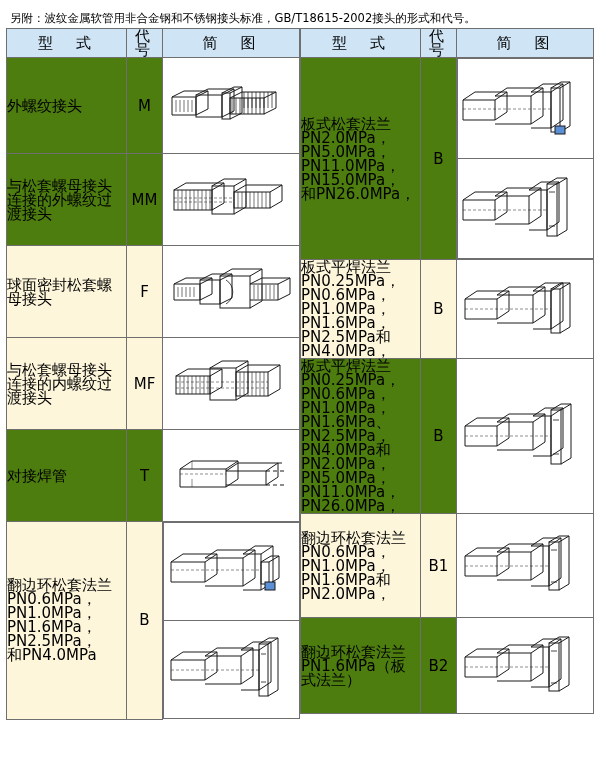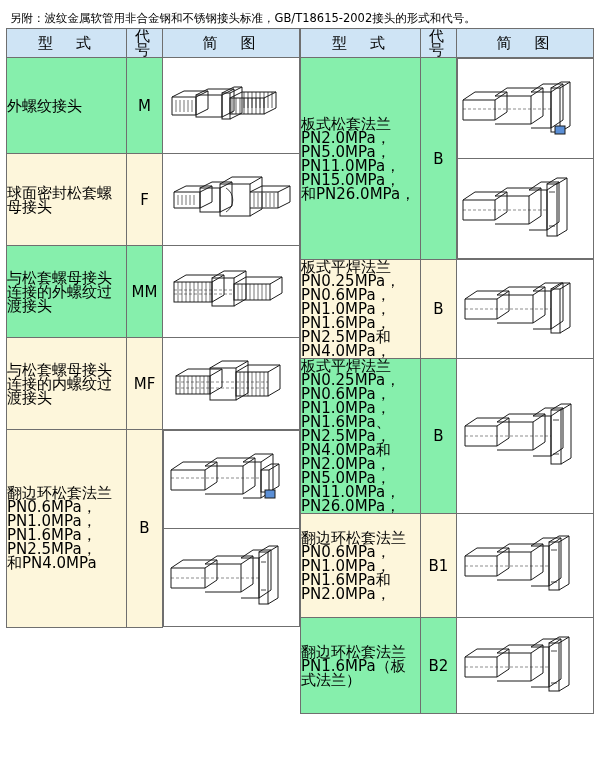--- a/index.html
+++ b/index.html
@@ -57,21 +57,21 @@
     text-align:center;
     vertical-align:middle;
     font-size:11px;
   }
   td.fig{
     text-align:center;
     vertical-align:middle;
     background:#ffffff;
   }
   .yellow{background:#fdf6db;}
-  .white{background:#86efac;}
+  .white{background:#4d7c0f;}
   .fig svg{display:block;margin:0 auto;}
 </style>
 </head>
 <body>
 
 <div class="page">
 
   <div class="title">另附：波纹金属软管用非合金钢和不锈钢接头标准，GB/T18615-2002接头的形式和代号。</div>
 
   <table class="main">
@@ -116,20 +116,47 @@
                         <path d="M66 31 L66 47 M70 31 L70 47 M74 31 L74 47 M78 31 L78 47 M82 31 L82 47 M86 31 L86 47 M90 31 L90 47 M94 31 L94 47"></path>
                         <path d="M78 25 L78 41 M82 25 L82 41 M86 25 L86 41 M90 25 L90 41 M94 25 L94 41 M98 25 L98 41 M102 25 L102 41 M106 25 L106 41"></path>
                       </g>
                       <path d="M10 33 L10 45 M14 33 L14 45 M18 33 L18 45 M22 33 L22 45 M26 33 L26 45" stroke-width="0.6"></path>
                     </g>
                   </svg>
                 </td>
               </tr>
 
               <tr style="height:92px">
+                <td class="label white">与松套螺母接头连接的外螺纹过渡接头</td>
+                <td class="code white">MM</td>
+                <td class="fig">
+                  <svg width="130" height="76" viewBox="0 0 130 76">
+                    <g fill="none" stroke="#1a1a1a" stroke-width="1">
+                      <rect x="8" y="28" width="38" height="20"></rect>
+                      <path d="M8 28 L20 21 L58 21 L46 28"></path>
+                      <path d="M58 21 L58 41 L46 48"></path>
+                      <g stroke-width="0.6">
+                          <path d="M12 28 L12 48 M16 28 L16 48 M20 28 L20 48 M24 28 L24 48 M28 28 L28 48 M32 28 L32 48 M36 28 L36 48 M40 28 L40 48 M44 28 L44 48"></path>
+                        </g>
+                      <rect x="46" y="24" width="22" height="28"></rect>
+                      <path d="M46 24 L58 17 L80 17 L68 24"></path>
+                      <path d="M80 17 L80 45 L68 52"></path>
+                      <rect x="68" y="30" width="36" height="16"></rect>
+                      <path d="M68 30 L80 23 L116 23 L104 30"></path>
+                      <path d="M116 23 L116 39 L104 46"></path>
+                      <g stroke-width="0.6">
+                          <path d="M72 30 L72 46 M76 30 L76 46 M80 30 L80 46 M84 30 L84 46 M88 30 L88 46 M92 30 L92 46 M96 30 L96 46 M100 30 L100 46"></path>
+                        </g>
+                      <path d="M8 36 L68 36 M8 40 L68 40" stroke-width="0.5" stroke-dasharray="3,2"></path>
+                    </g>
+                  </svg>
+                </td>
+              </tr>
+
+              <tr style="height:92px">
                 <td class="label yellow">球面密封松套螺母接头</td>
                 <td class="code yellow">F</td>
                 <td class="fig">
                   <svg width="130" height="76" viewBox="0 0 130 76">
                     <g fill="none" stroke="#1a1a1a" stroke-width="1">
                       <path d="M8 30 L8 46 L34 46 L34 30 Z"></path>
                       <path d="M8 30 L20 24 L46 24 L34 30"></path>
                       <path d="M46 24 L46 40 L34 46"></path>
                       <g stroke-width="0.6">
                           <path d="M12 33 L12 43 M16 33 L16 43 M20 33 L20 43 M24 33 L24 43 M28 33 L28 43"></path>
@@ -146,47 +173,20 @@
                       <g stroke-width="0.6">
                           <path d="M88 31 L88 45 M92 31 L92 45 M96 31 L96 45 M100 31 L100 45 M104 31 L104 45 M108 31 L108 45"></path>
                         </g>
                       <path d="M60 26 A14 14 0 0 1 60 50" stroke-width="0.8"></path>
                     </g>
                   </svg>
                 </td>
               </tr>
 
               <tr style="height:92px">
-                <td class="label white">与松套螺母接头连接的外螺纹过渡接头</td>
-                <td class="code white">MM</td>
-                <td class="fig">
-                  <svg width="130" height="76" viewBox="0 0 130 76">
-                    <g fill="none" stroke="#1a1a1a" stroke-width="1">
-                      <rect x="8" y="28" width="38" height="20"></rect>
-                      <path d="M8 28 L20 21 L58 21 L46 28"></path>
-                      <path d="M58 21 L58 41 L46 48"></path>
-                      <g stroke-width="0.6">
-                          <path d="M12 28 L12 48 M16 28 L16 48 M20 28 L20 48 M24 28 L24 48 M28 28 L28 48 M32 28 L32 48 M36 28 L36 48 M40 28 L40 48 M44 28 L44 48"></path>
-                        </g>
-                      <rect x="46" y="24" width="22" height="28"></rect>
-                      <path d="M46 24 L58 17 L80 17 L68 24"></path>
-                      <path d="M80 17 L80 45 L68 52"></path>
-                      <rect x="68" y="30" width="36" height="16"></rect>
-                      <path d="M68 30 L80 23 L116 23 L104 30"></path>
-                      <path d="M116 23 L116 39 L104 46"></path>
-                      <g stroke-width="0.6">
-                          <path d="M72 30 L72 46 M76 30 L76 46 M80 30 L80 46 M84 30 L84 46 M88 30 L88 46 M92 30 L92 46 M96 30 L96 46 M100 30 L100 46"></path>
-                        </g>
-                      <path d="M8 36 L68 36 M8 40 L68 40" stroke-width="0.5" stroke-dasharray="3,2"></path>
-                    </g>
-                  </svg>
-                </td>
-              </tr>
-
-              <tr style="height:92px">
                 <td class="label yellow">与松套螺母接头连接的内螺纹过渡接头</td>
                 <td class="code yellow">MF</td>
                 <td class="fig">
                   <svg width="130" height="76" viewBox="0 0 130 76">
                     <g fill="none" stroke="#1a1a1a" stroke-width="1">
                       <rect x="10" y="30" width="34" height="18"></rect>
                       <path d="M10 30 L22 23 L56 23 L44 30"></path>
                       <path d="M56 23 L56 41 L44 48"></path>
                       <g stroke-width="0.6">
                           <path d="M14 30 L14 48 M18 30 L18 48 M22 30 L22 48 M26 30 L26 48 M30 30 L30 48 M34 30 L34 48 M38 30 L38 48 M42 30 L42 48"></path>
@@ -199,20 +199,40 @@
                       <path d="M114 19 L114 43 L102 50"></path>
                       <g stroke-width="0.6">
                           <path d="M74 26 L74 50 M78 26 L78 50 M82 26 L82 50 M86 26 L86 50 M90 26 L90 50 M94 26 L94 50 M98 26 L98 50"></path>
                         </g>
                       <path d="M10 36 L102 36 M10 42 L102 42" stroke-width="0.5" stroke-dasharray="3,2"></path>
                     </g>
                   </svg>
                 </td>
               </tr>
 
+              <tr style="height:92px">
+                <td class="label white">对接焊管</td>
+                <td class="code white">T</td>
+                <td class="fig">
+                  <svg width="130" height="70" viewBox="0 0 130 70">
+                    <g fill="none" stroke="#1a1a1a" stroke-width="1">
+                      <path d="M14 28 L14 46 L60 46 L60 28 Z"></path>
+                      <path d="M14 28 L26 20 L72 20 L60 28"></path>
+                      <path d="M72 20 L72 38 L60 46"></path>
+                      <path d="M60 30 L100 30 L100 44 L60 44"></path>
+                      <path d="M60 30 L72 22 L112 22 L100 30"></path>
+                      <path d="M112 22 L112 36 L100 44"></path>
+                      <path d="M100 30 L118 30 M100 44 L118 44" stroke-dasharray="4,3"></path>
+                      <path d="M112 22 L118 22" stroke-dasharray="4,3"></path>
+                      <path d="M26 20 L26 28 M26 46 L26 38" stroke-width="0.5"></path>
+                      <path d="M14 33 L60 33" stroke-width="0.5" stroke-dasharray="3,2"></path>
+                    </g>
+                  </svg>
+                </td>
+              </tr>
 
               <tr style="height:196px">
                 <td class="label yellow" style="white-space:pre-line">翻边环松套法兰
 PN0.6MPa，PN1.0MPa，
 PN1.6MPa，PN2.5MPa，
 和PN4.0MPa</td>
                 <td class="code yellow">B</td>
                 <td style="padding:0;border:none">
                   <table class="sub" style="height:100%">
                     <tbody>

